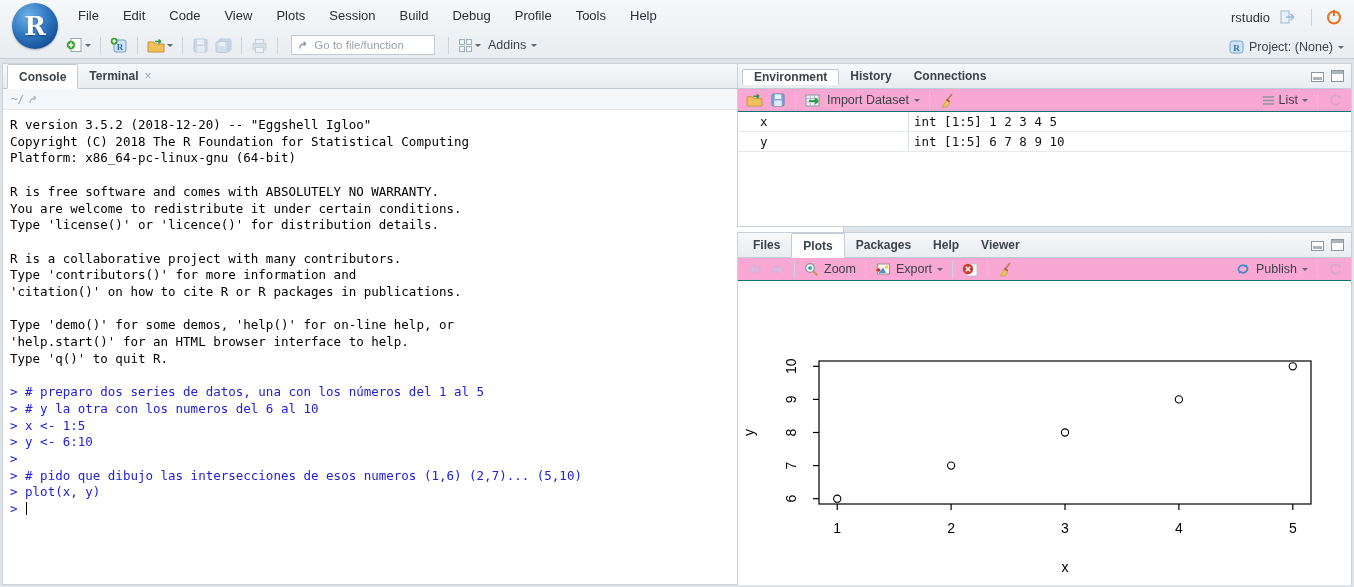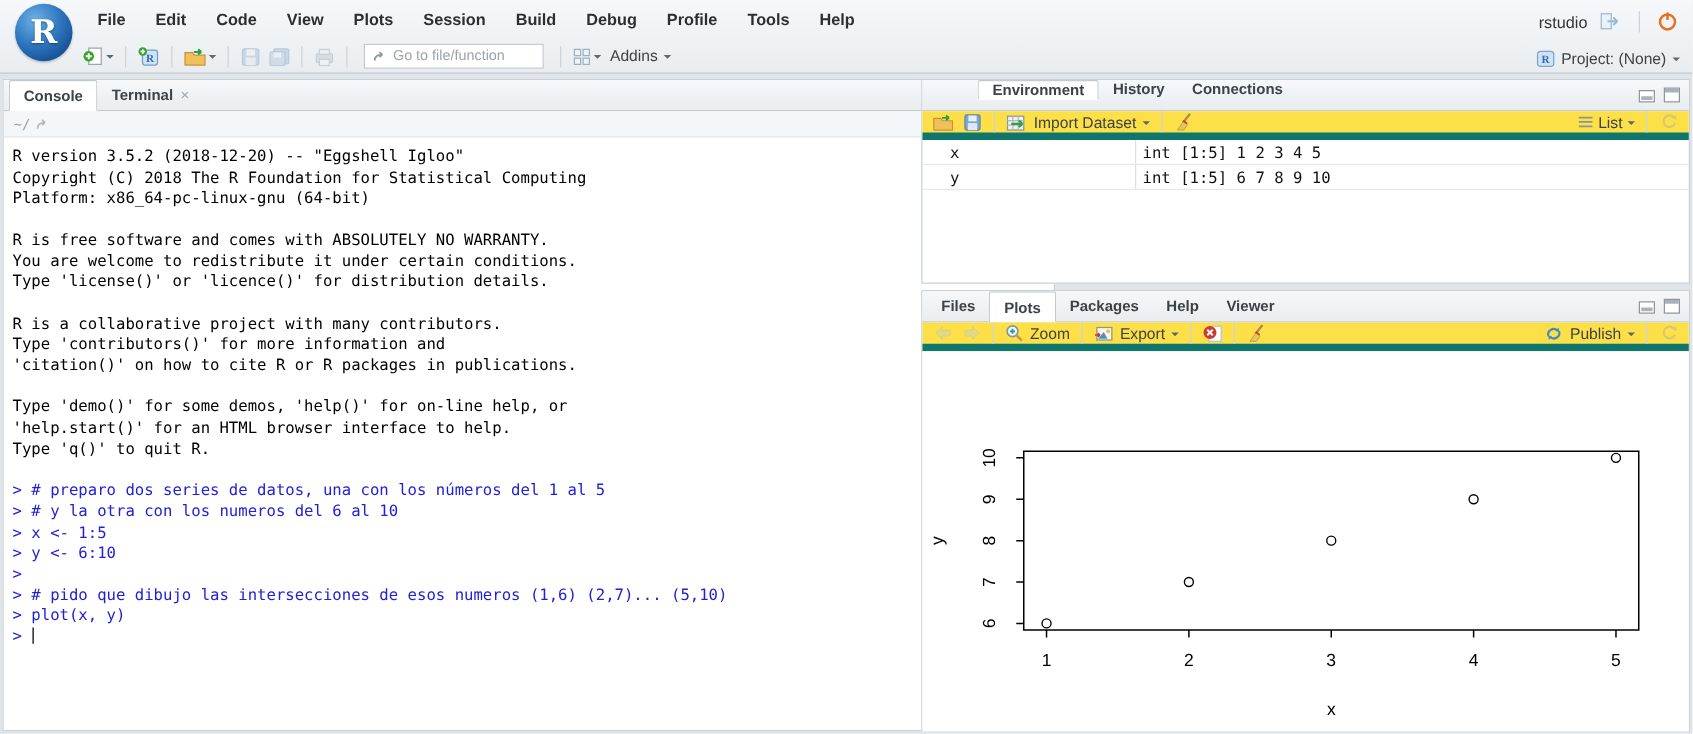--- a/index.html
+++ b/index.html
@@ -3,21 +3,21 @@
 <meta charset="utf-8">
 <style>
   * { margin:0; padding:0; box-sizing:border-box; }
   html,body { width:1354px; height:587px; overflow:hidden; }
   body { font-family:"Liberation Sans", sans-serif; background:#dfe4e8; position:relative; font-size:12px; color:#333; }
 
   
   .header { position:absolute; left:0; top:0; width:1354px; height:59px;
             background:linear-gradient(#f6f8fa,#e9edf0); border-bottom:1px solid #c3cbd2; z-index:2; }
   .menubar { height:31px; display:flex; align-items:center; padding-left:66px; }
-  .menu-item { padding:0 12px; font-size:13px; font-weight:bold; color:#2b2f33; cursor:default; }
+  .menu-item { padding:0 12px; font-size:13px; font-weight:normal; color:#2b2f33; cursor:default; }
   .menubar-right { position:absolute; right:10px; top:6px; display:flex; align-items:center; gap:8px; }
   .username { font-size:13px; color:#333; }
   .toolbar { height:28px; display:flex; align-items:center; padding-left:64px; gap:3px; }
   .toolbar-right { position:absolute; right:8px; top:36px; display:flex; align-items:center; gap:4px; }
   .logo { position:absolute; left:12px; top:3px; width:46px; height:46px; border-radius:50%;
           background:radial-gradient(circle at 35% 28%, #6db1e8 0%, #2f77c0 45%, #11498e 85%, #0d3a74 100%);
           display:flex; align-items:center; justify-content:center;
           color:#fff; font-family:"DejaVu Serif", serif; font-weight:bold; font-size:26px; z-index:5;
           box-shadow:0 1px 2px rgba(0,0,0,.25); text-shadow:0 1px 2px rgba(0,0,0,.4); }
   .tbtn { height:22px; min-width:20px; display:inline-flex; align-items:center; justify-content:center;
@@ -39,21 +39,21 @@
   .plots-panel   { left:737px; top:232px; width:615px; height:353px; }
 
   .tabbar { position:relative; height:25px; background:linear-gradient(#f6f8fa,#e9edf0);
             border-bottom:1px solid #c3cbd2; display:flex; align-items:stretch; padding-left:4px; }
   .tab { display:flex; align-items:center; padding:0 11px; font-size:12px; font-weight:bold; color:#3c4348; }
   .tab.active { background:#fff; border:1px solid #c3cbd2; border-bottom:1px solid #fff;
                 margin-bottom:-1px; border-radius:2px 2px 0 0; }
   .tab .close { margin-left:6px; color:#9aa4ac; font-weight:normal; }
   .tab-winbtns { position:absolute; right:7px; top:5px; display:flex; gap:7px; align-items:center; }
 
-  .panel-toolbar { height:23px; background:#fde047; border-bottom:6px solid #0f766e;
+  .panel-toolbar { height:23px; background:#f9a8d4; border-bottom:1px solid #0f766e;
                    display:flex; align-items:center; padding:0 6px; gap:3px; position:relative; }
   .panel-toolbar .right { position:absolute; right:6px; display:flex; align-items:center; gap:3px; }
 
   
   .quickbar { height:21px; background:#f4f7f9; border-bottom:1px solid #e2e7eb; display:flex;
               align-items:center; padding:0 8px; gap:4px; position:relative; }
   .wd { font-family:"DejaVu Sans Mono", monospace; font-size:11px; color:#97a1a9; }
   .console-out { padding:7px 7px; font-family:"DejaVu Sans Mono", monospace;
                  font-size:12.5px; line-height:16.7px; color:#000; white-space:pre; }
   .console-out .line.input { color:var(--console-input-color,#2020d8); }
@@ -235,21 +235,21 @@
         <line x1="12.5" y1="1" x2="7" y2="8" stroke="#b0875a" stroke-width="1.8"></line>
         <polygon points="2.5,14 7,7.5 10.5,10 7.5,14" fill="#dcc06a" stroke="#b99a46" stroke-width=".7"></polygon>
       </svg>
     </span>
   </div>
   <div class="console-out" id="console-output"><div class="line">R version 3.5.2 (2018-12-20) -- "Eggshell Igloo"</div><div class="line">Copyright (C) 2018 The R Foundation for Statistical Computing</div><div class="line">Platform: x86_64-pc-linux-gnu (64-bit)</div><div class="line">&nbsp;</div><div class="line">R is free software and comes with ABSOLUTELY NO WARRANTY.</div><div class="line">You are welcome to redistribute it under certain conditions.</div><div class="line">Type 'license()' or 'licence()' for distribution details.</div><div class="line">&nbsp;</div><div class="line">R is a collaborative project with many contributors.</div><div class="line">Type 'contributors()' for more information and</div><div class="line">'citation()' on how to cite R or R packages in publications.</div><div class="line">&nbsp;</div><div class="line">Type 'demo()' for some demos, 'help()' for on-line help, or</div><div class="line">'help.start()' for an HTML browser interface to help.</div><div class="line">Type 'q()' to quit R.</div><div class="line">&nbsp;</div><div class="line input">&gt; # preparo dos series de datos, una con los números del 1 al 5</div><div class="line input">&gt; # y la otra con los numeros del 6 al 10</div><div class="line input">&gt; x &lt;- 1:5</div><div class="line input">&gt; y &lt;- 6:10</div><div class="line input">&gt; </div><div class="line input">&gt; # pido que dibujo las intersecciones de esos numeros (1,6) (2,7)... (5,10)</div><div class="line input">&gt; plot(x, y)</div><div class="line input">&gt; <span class="cursor"></span></div></div>
 </section>
 
 <section class="panel env-panel">
   <div class="tabbar">
-    <div id="env-tabs" style="display:flex;align-items:flex-start;margin-left:40px;">
+    <div id="env-tabs" style="display:flex;align-items:center;">
         <div class="tab active">
           <span>Environment</span>
         </div>
         <div class="tab">
           <span>History</span>
         </div>
         <div class="tab">
           <span>Connections</span>
         </div>
       </div>

